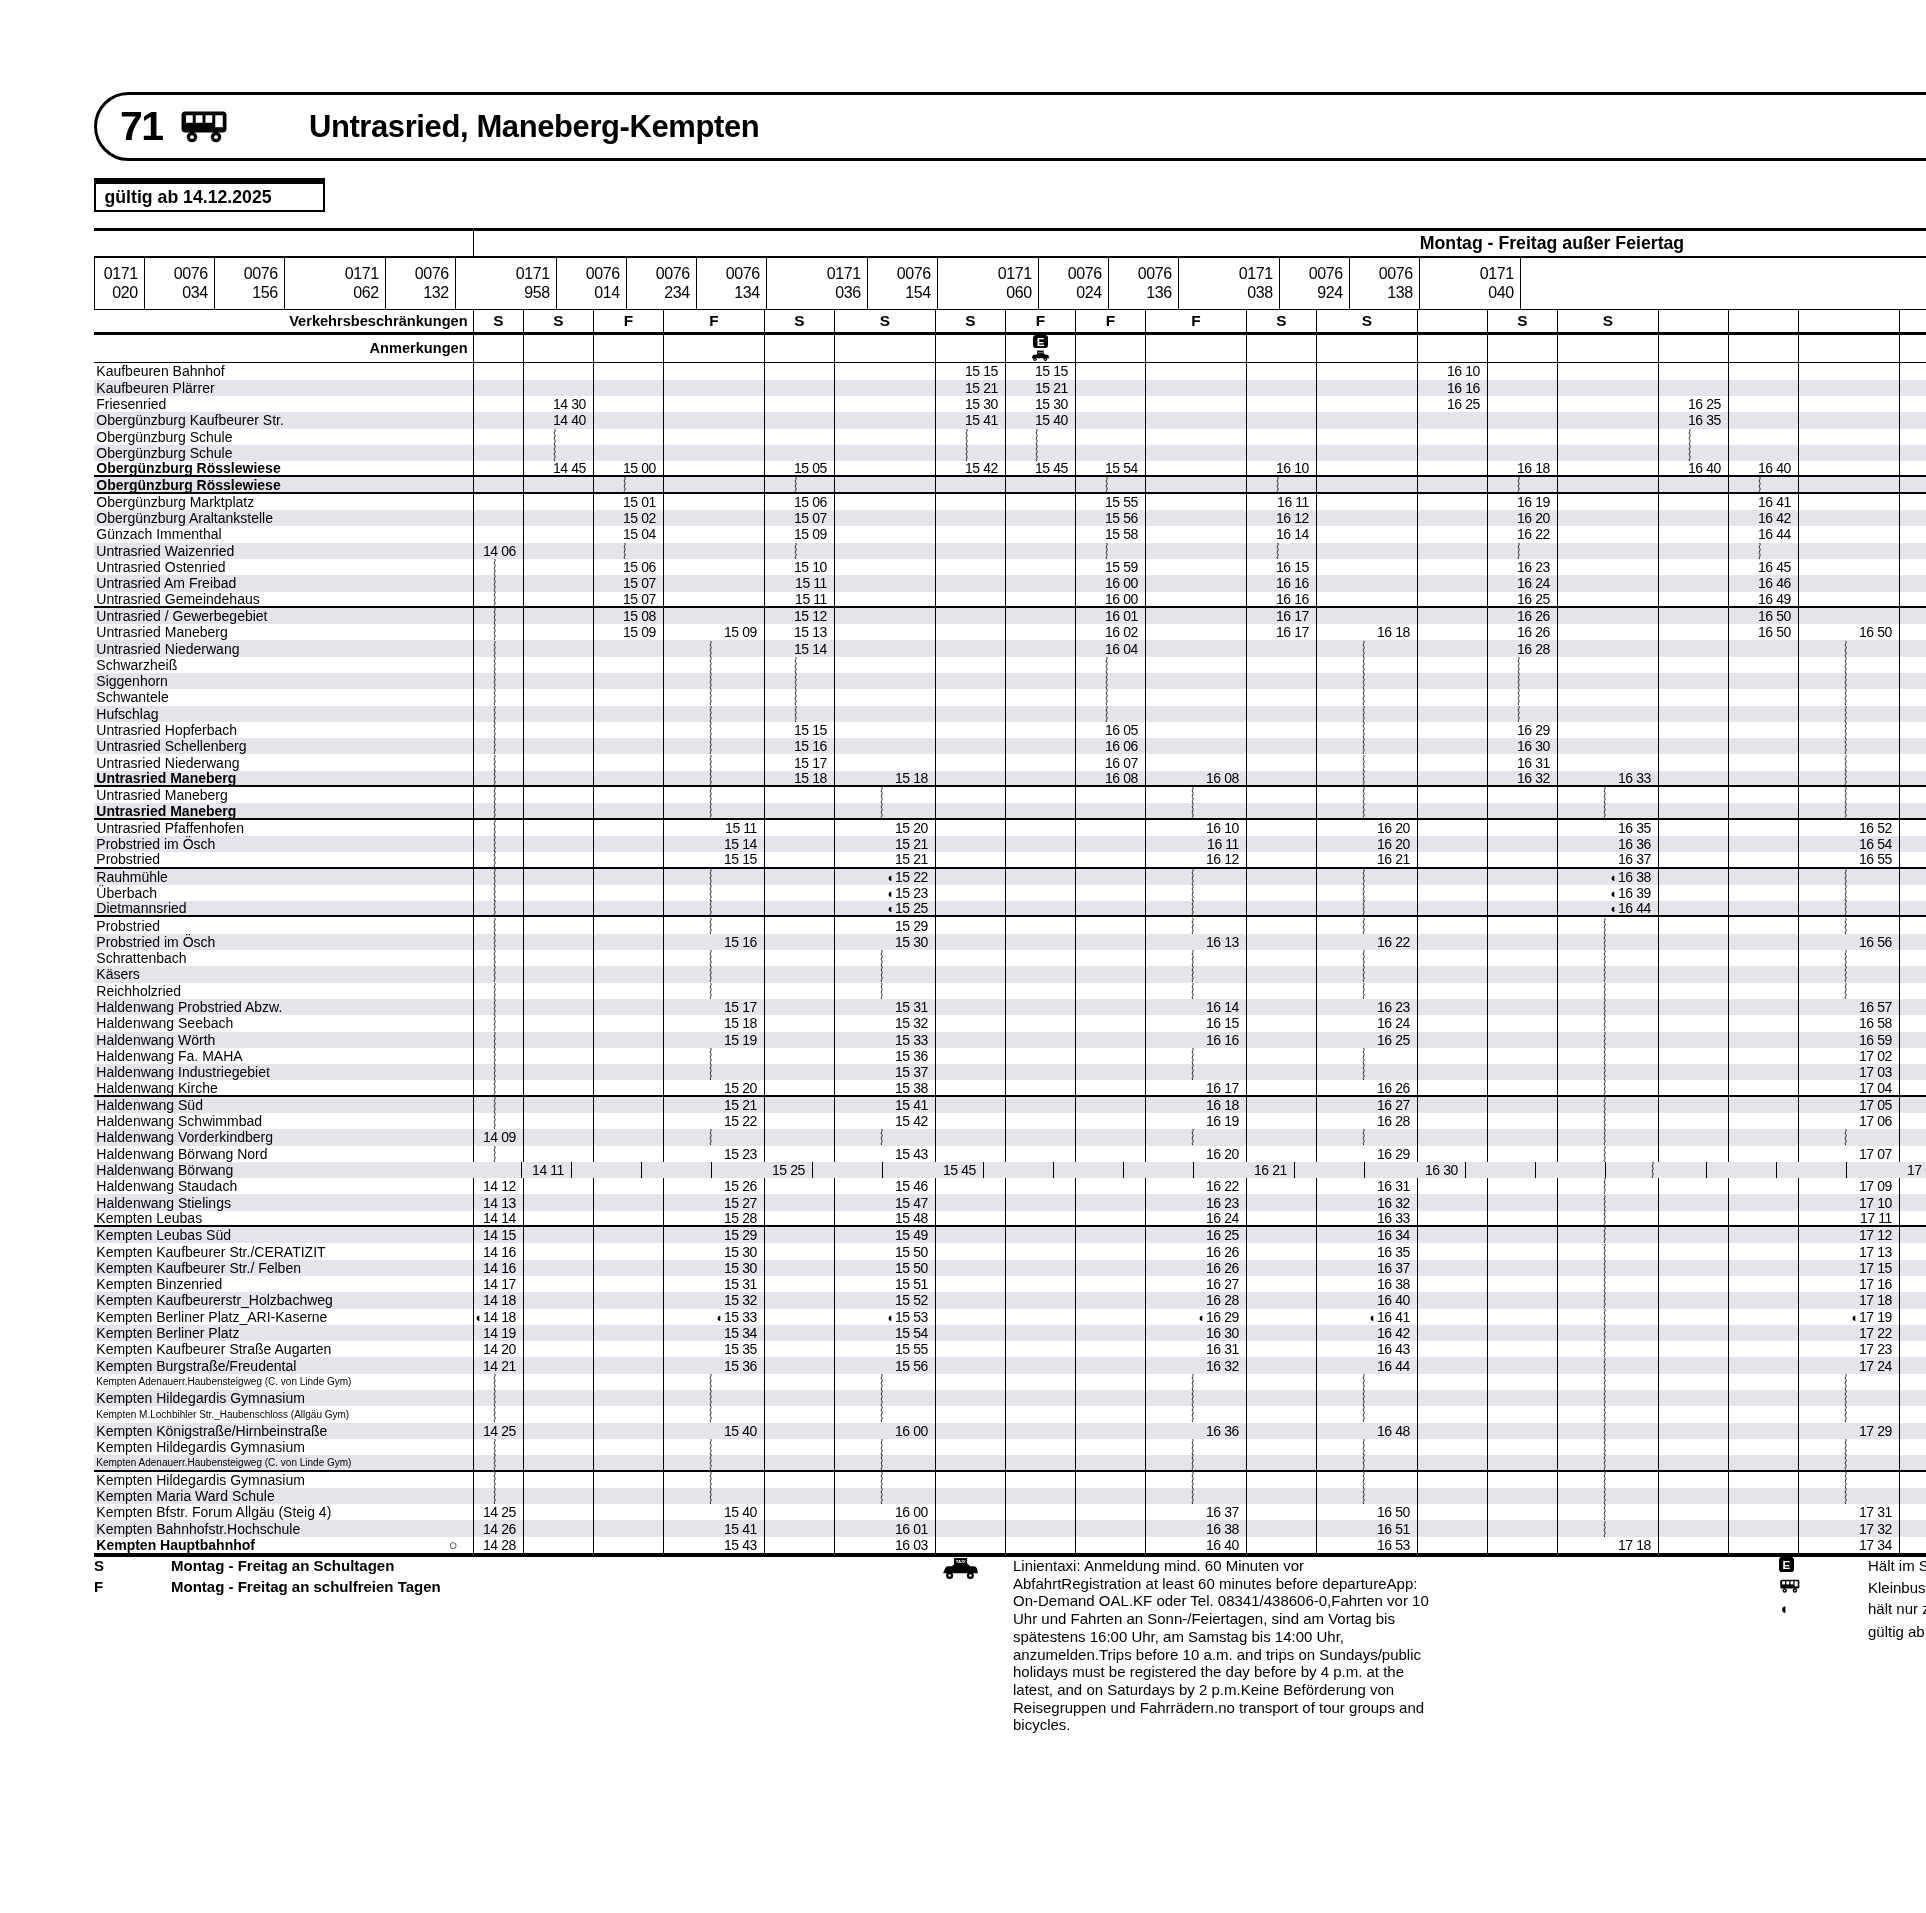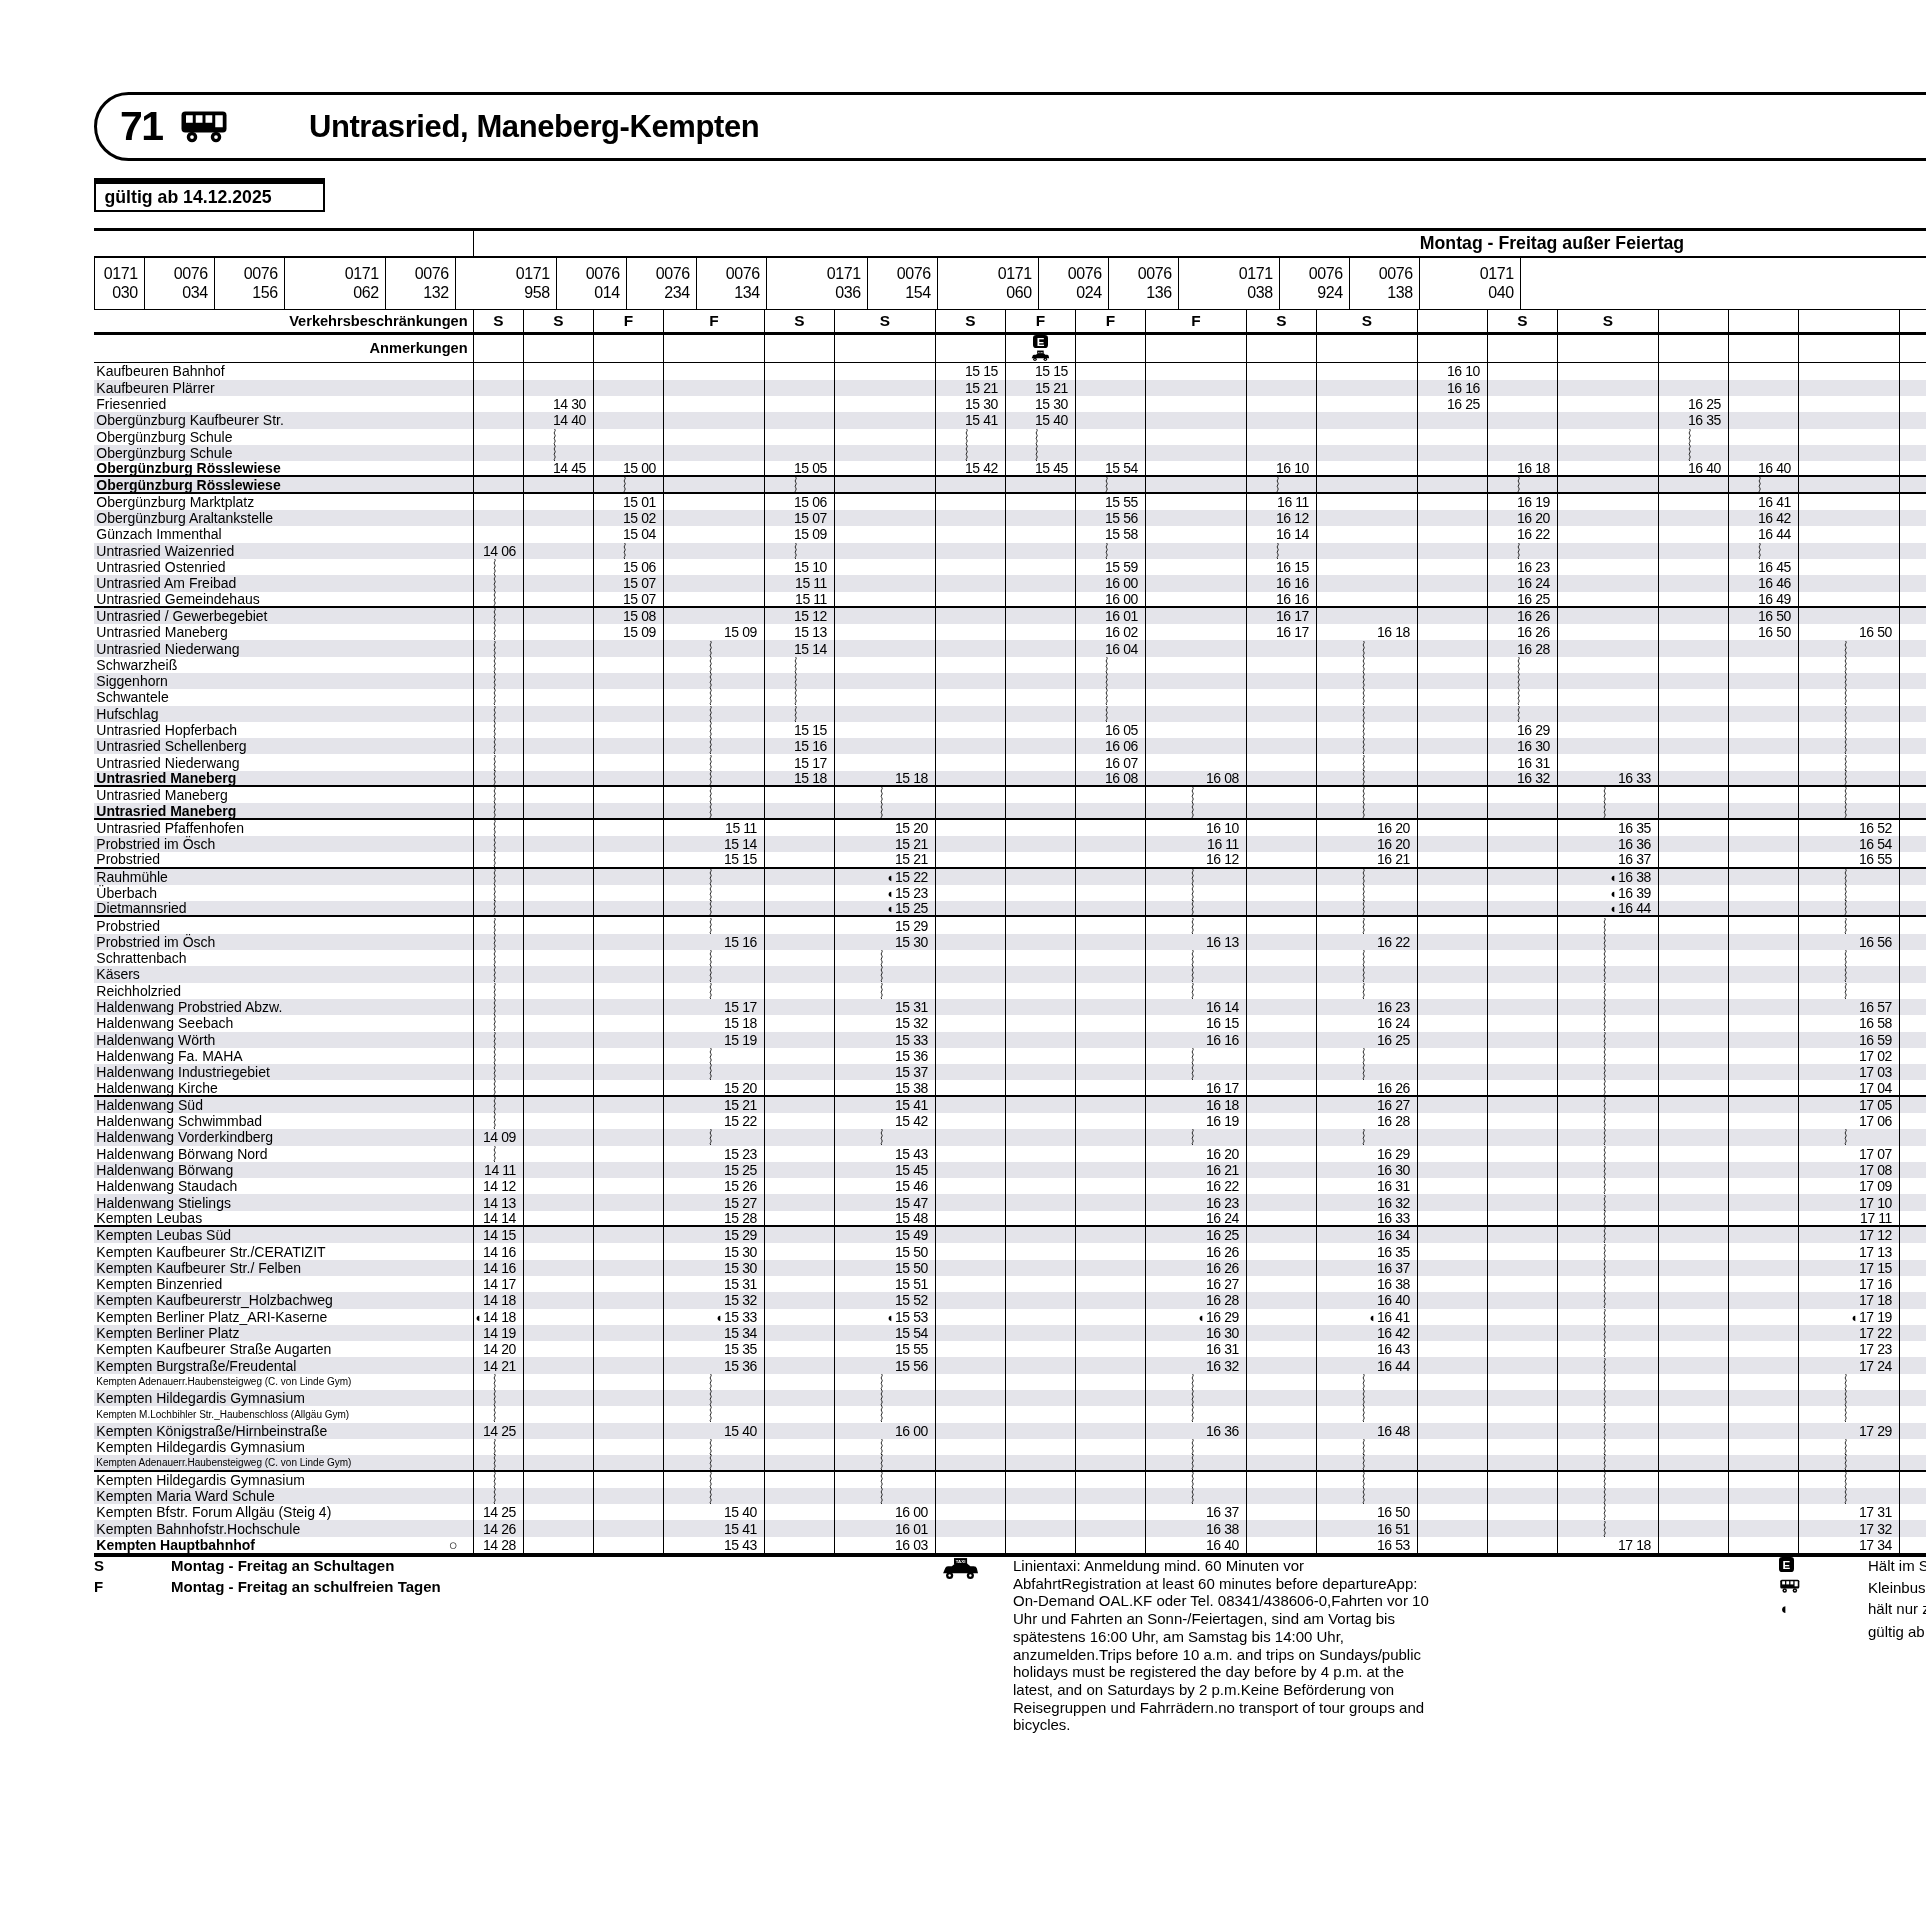--- a/index.html
+++ b/index.html
@@ -75,21 +75,21 @@
 <div id="tt">
     <div class="hline" style="height: 3.1px;"></div>
     <div class="trow grouphead">
       <div class="ncell"></div>
       <div class="glabel">Montag - Freitag außer Feiertag</div>
     </div>
     <div class="hline" style="height: 1.2px;"></div>
     <div class="trow triprow">
       <div class="tcell" style="width: 50px;">
         <div class="tripnum">0171</div>
-        <div class="tripnum">030</div>
+        <div class="tripnum">020</div>
       </div>
       <div class="tcell" style="width: 70px;">
         <div class="tripnum">0076</div>
         <div class="tripnum">034</div>
       </div>
       <div class="tcell" style="width: 70px;">
         <div class="tripnum">0076</div>
         <div class="tripnum">156</div>
       </div>
       <div class="tcell" style="width: 101px;">
@@ -2715,21 +2715,21 @@
       <div class="tcell" style="width: 70px;"></div>
       <div class="tcell" style="width: 101px;">
         <span class="time">17 07</span>
       </div>
       <div class="tcell" style="width: 70px;"></div>
     </div>
     <div class="trow brow band">
       <div class="ncell">
         <span>Haldenwang Börwang</span>
       </div>
-      <div class="tcell" style="width: 50px;">
+      <div class="tcell" style="width: 50px; margin-left: 48px;">
         <span class="time">14 11</span>
       </div>
       <div class="tcell" style="width: 70px;"></div>
       <div class="tcell" style="width: 70px;"></div>
       <div class="tcell" style="width: 101px;">
         <span class="time">15 25</span>
       </div>
       <div class="tcell" style="width: 70px;"></div>
       <div class="tcell" style="width: 101px;">
         <span class="time">15 45</span>

